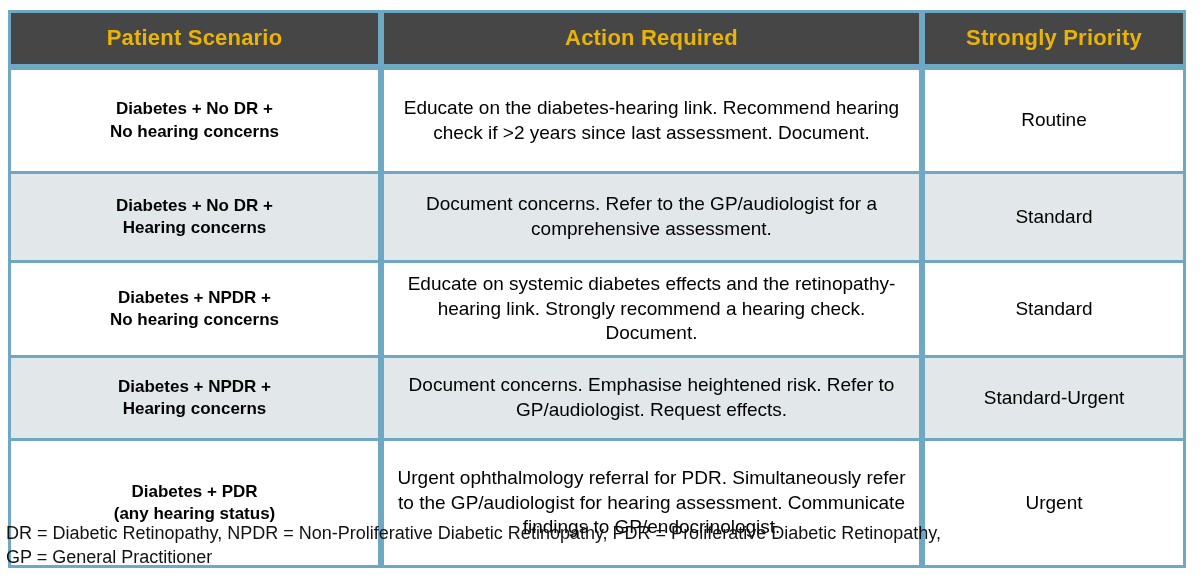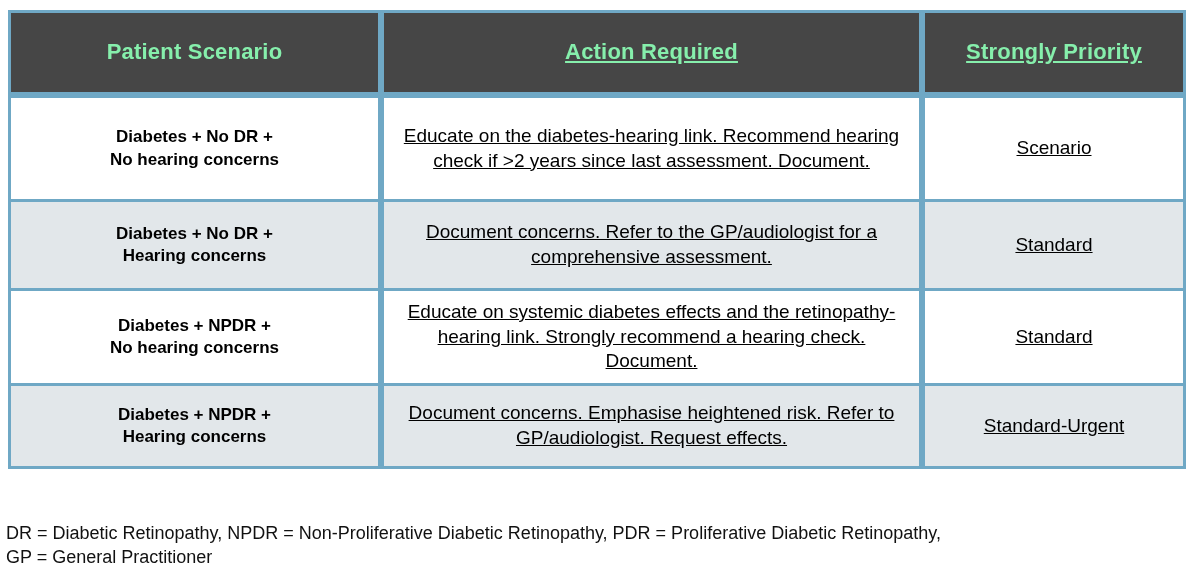--- a/index.html
+++ b/index.html
@@ -39,33 +39,32 @@
     vertical-align: middle;
     text-align: center;
     padding: 6px 10px;
     line-height: 1.30;
   }
   
   table.matrix th + th,
   table.matrix td + td {
     border-left-width: 3px;
     margin-left: -3px;
-    text-decoration: underline;
   }
   table.matrix tr + tr td {
     border-top-width: 0px;
   }
   table.matrix thead th {
     background: #464646;
-    color: #86efac;
+    color: #eab308;
     font-weight: bold;
     font-size: 22px;
     letter-spacing: 0.2px;
     height: 47px;
-    padding: 16px 8px;
+    padding: 2px 8px;
     border-bottom-width: 3px;
   }
   col.c1 { width: 373px; }
   col.c2 { width: 541px; }
   col.c3 { width: 264px; }
 
   td.scenario {
     font-weight: bold;
     font-size: 17px;
   }
@@ -117,40 +116,46 @@
           <th>Patient Scenario</th>
           <th>Action Required</th>
           <th>Strongly Priority</th>
         </tr>
       </thead>
       <tbody>
         <tr class="plain r1">
           <td class="scenario" style="white-space: pre-line;">Diabetes + No DR +
 No hearing concerns</td>
           <td class="action">Educate on the diabetes-hearing link. Recommend hearing check if &gt;2 years since last assessment. Document.</td>
-          <td class="priority">Scenario</td>
+          <td class="priority">Routine</td>
         </tr>
         <tr class="shade r2">
           <td class="scenario" style="white-space: pre-line;">Diabetes + No DR +
 Hearing concerns</td>
           <td class="action">Document concerns. Refer to the GP/audiologist for a comprehensive assessment.</td>
           <td class="priority">Standard</td>
         </tr>
         <tr class="plain r3">
           <td class="scenario" style="white-space: pre-line;">Diabetes + NPDR +
 No hearing concerns</td>
           <td class="action">Educate on systemic diabetes effects and the retinopathy-hearing link. Strongly recommend a hearing check. Document.</td>
           <td class="priority">Standard</td>
         </tr>
         <tr class="shade r4">
           <td class="scenario" style="white-space: pre-line;">Diabetes + NPDR +
 Hearing concerns</td>
           <td class="action">Document concerns. Emphasise heightened risk. Refer to GP/audiologist. Request effects.</td>
           <td class="priority">Standard-Urgent</td>
         </tr>
+        <tr class="plain r5">
+          <td class="scenario" style="white-space: pre-line;">Diabetes + PDR
+(any hearing status)</td>
+          <td class="action">Urgent ophthalmology referral for PDR. Simultaneously refer to the GP/audiologist for hearing assessment. Communicate findings to GP/endocrinologist.</td>
+          <td class="priority">Urgent</td>
+        </tr>
       </tbody>
     </table>
   </div>
 
   <div class="footnote" style="white-space: pre-line;">DR = Diabetic Retinopathy, NPDR = Non-Proliferative Diabetic Retinopathy, PDR = Proliferative Diabetic Retinopathy,
 GP = General Practitioner</div>
 
 </div>
 
 </body></html>

